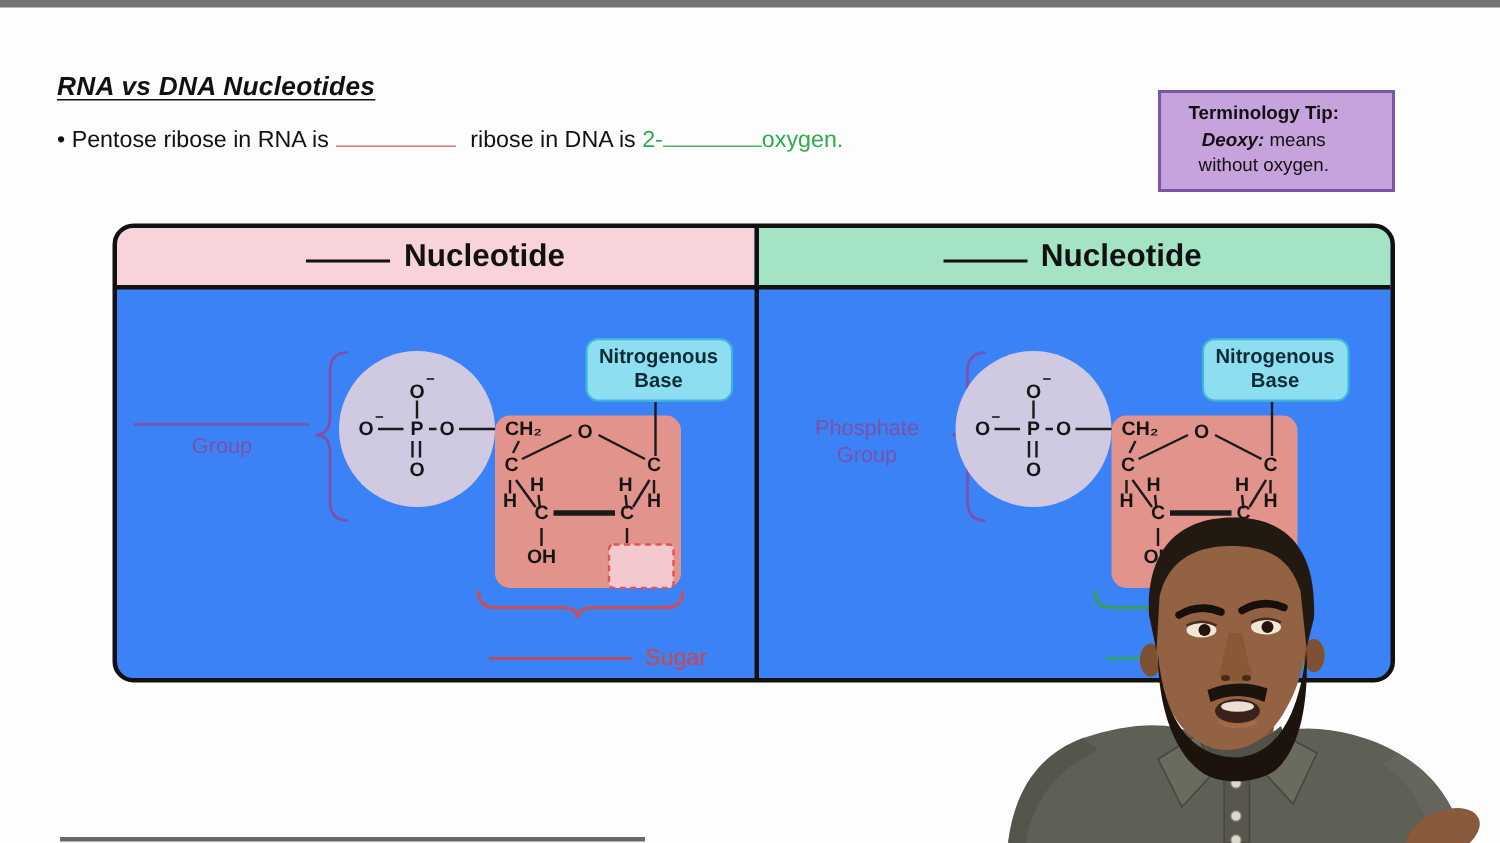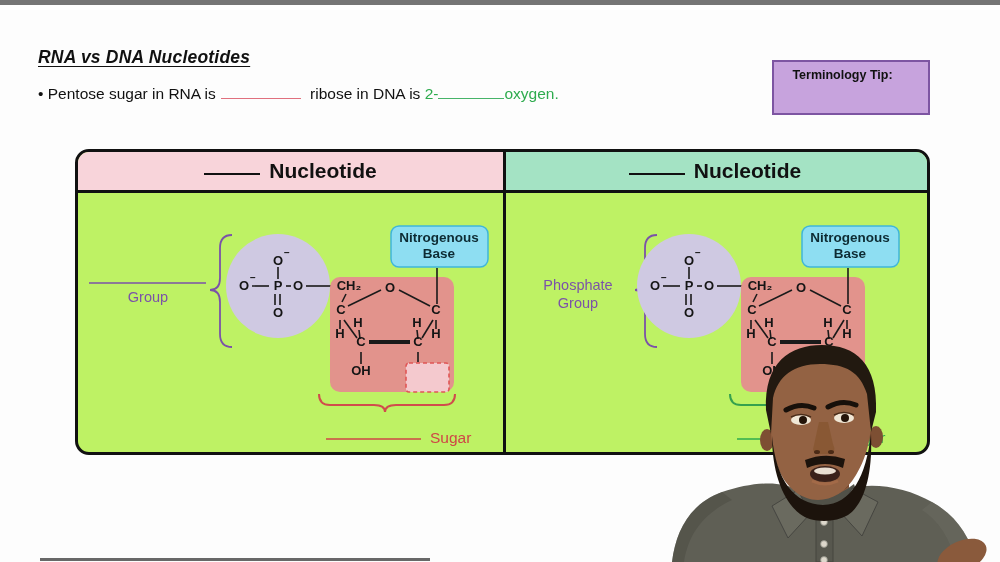--- a/index.html
+++ b/index.html
@@ -26,21 +26,21 @@
 
   
   .tip-box{left:772px;top:60px;width:158px;min-height:55px;
     background:#c7a3dd;border:2px solid #7d55a2;
     padding:5px 25px 6px 8px;text-align:center;font-size:12.5px;line-height:1.4;box-sizing:border-box;}
   .tip-box .tip-head{font-weight:bold;}
   .tip-box .tip-term{font-weight:bold;font-style:italic;}
 
   
   .nuc-table{left:75px;top:149px;width:855px;height:306px;
-    border:3px solid #111;border-radius:14px;background:#bef264;box-sizing:border-box;overflow:hidden;}
+    border:3px solid #111;border-radius:14px;background:#3b82f6;box-sizing:border-box;overflow:hidden;}
   .tbl-header{position:absolute;left:0;top:0;width:100%;height:41px;border-bottom:3px solid #111;box-sizing:border-box;display:flex;}
   .hdr-cell{display:flex;align-items:center;justify-content:center;font-size:21px;font-weight:bold;}
   .hdr-left{width:425px;background:#f8d4da;}
   .hdr-right{flex:1;background:#a4e3c4;}
   .hdr-blank{display:inline-block;width:56px;border-bottom:2.6px solid #111;height:6px;margin-right:9px;}
   .col-divider{position:absolute;left:425px;top:0;width:3px;height:100%;background:#111;}
   .cell-svg{position:absolute;top:41px;height:259px;}
   .cell-svg.left{left:0;width:425px;}
   .cell-svg.right{left:428px;width:424px;}
 
@@ -60,27 +60,29 @@
 </style>
 </head>
 <body>
 
 <div class="abs top-bar"></div>
 <div class="abs bottom-bar"></div>
 
 <div class="abs title">RNA vs DNA Nucleotides</div>
 
 <div class="abs bullet-line"><span>•</span>
-  <span>Pentose sugar in RNA is</span><span class="blank pink"></span>
+  <span>Pentose ribose in RNA is</span><span class="blank pink"></span>
   <span>ribose in DNA is</span>
   <span class="green-txt">2-</span><span class="blank green"></span><span class="green-txt">oxygen.</span>
 </div>
 
 <div class="abs tip-box">
   <div class="tip-head">Terminology Tip:</div>
+  <div><span class="tip-term">Deoxy:</span>
+    <span>means without oxygen.</span></div>
 </div>
 
 <div class="abs nuc-table">
   <div class="tbl-header">
     <div class="hdr-cell hdr-left">
       <span class="hdr-blank"></span>
       <span>Nucleotide</span>
     </div>
     <div class="hdr-cell hdr-right">
       <span class="hdr-blank"></span>

